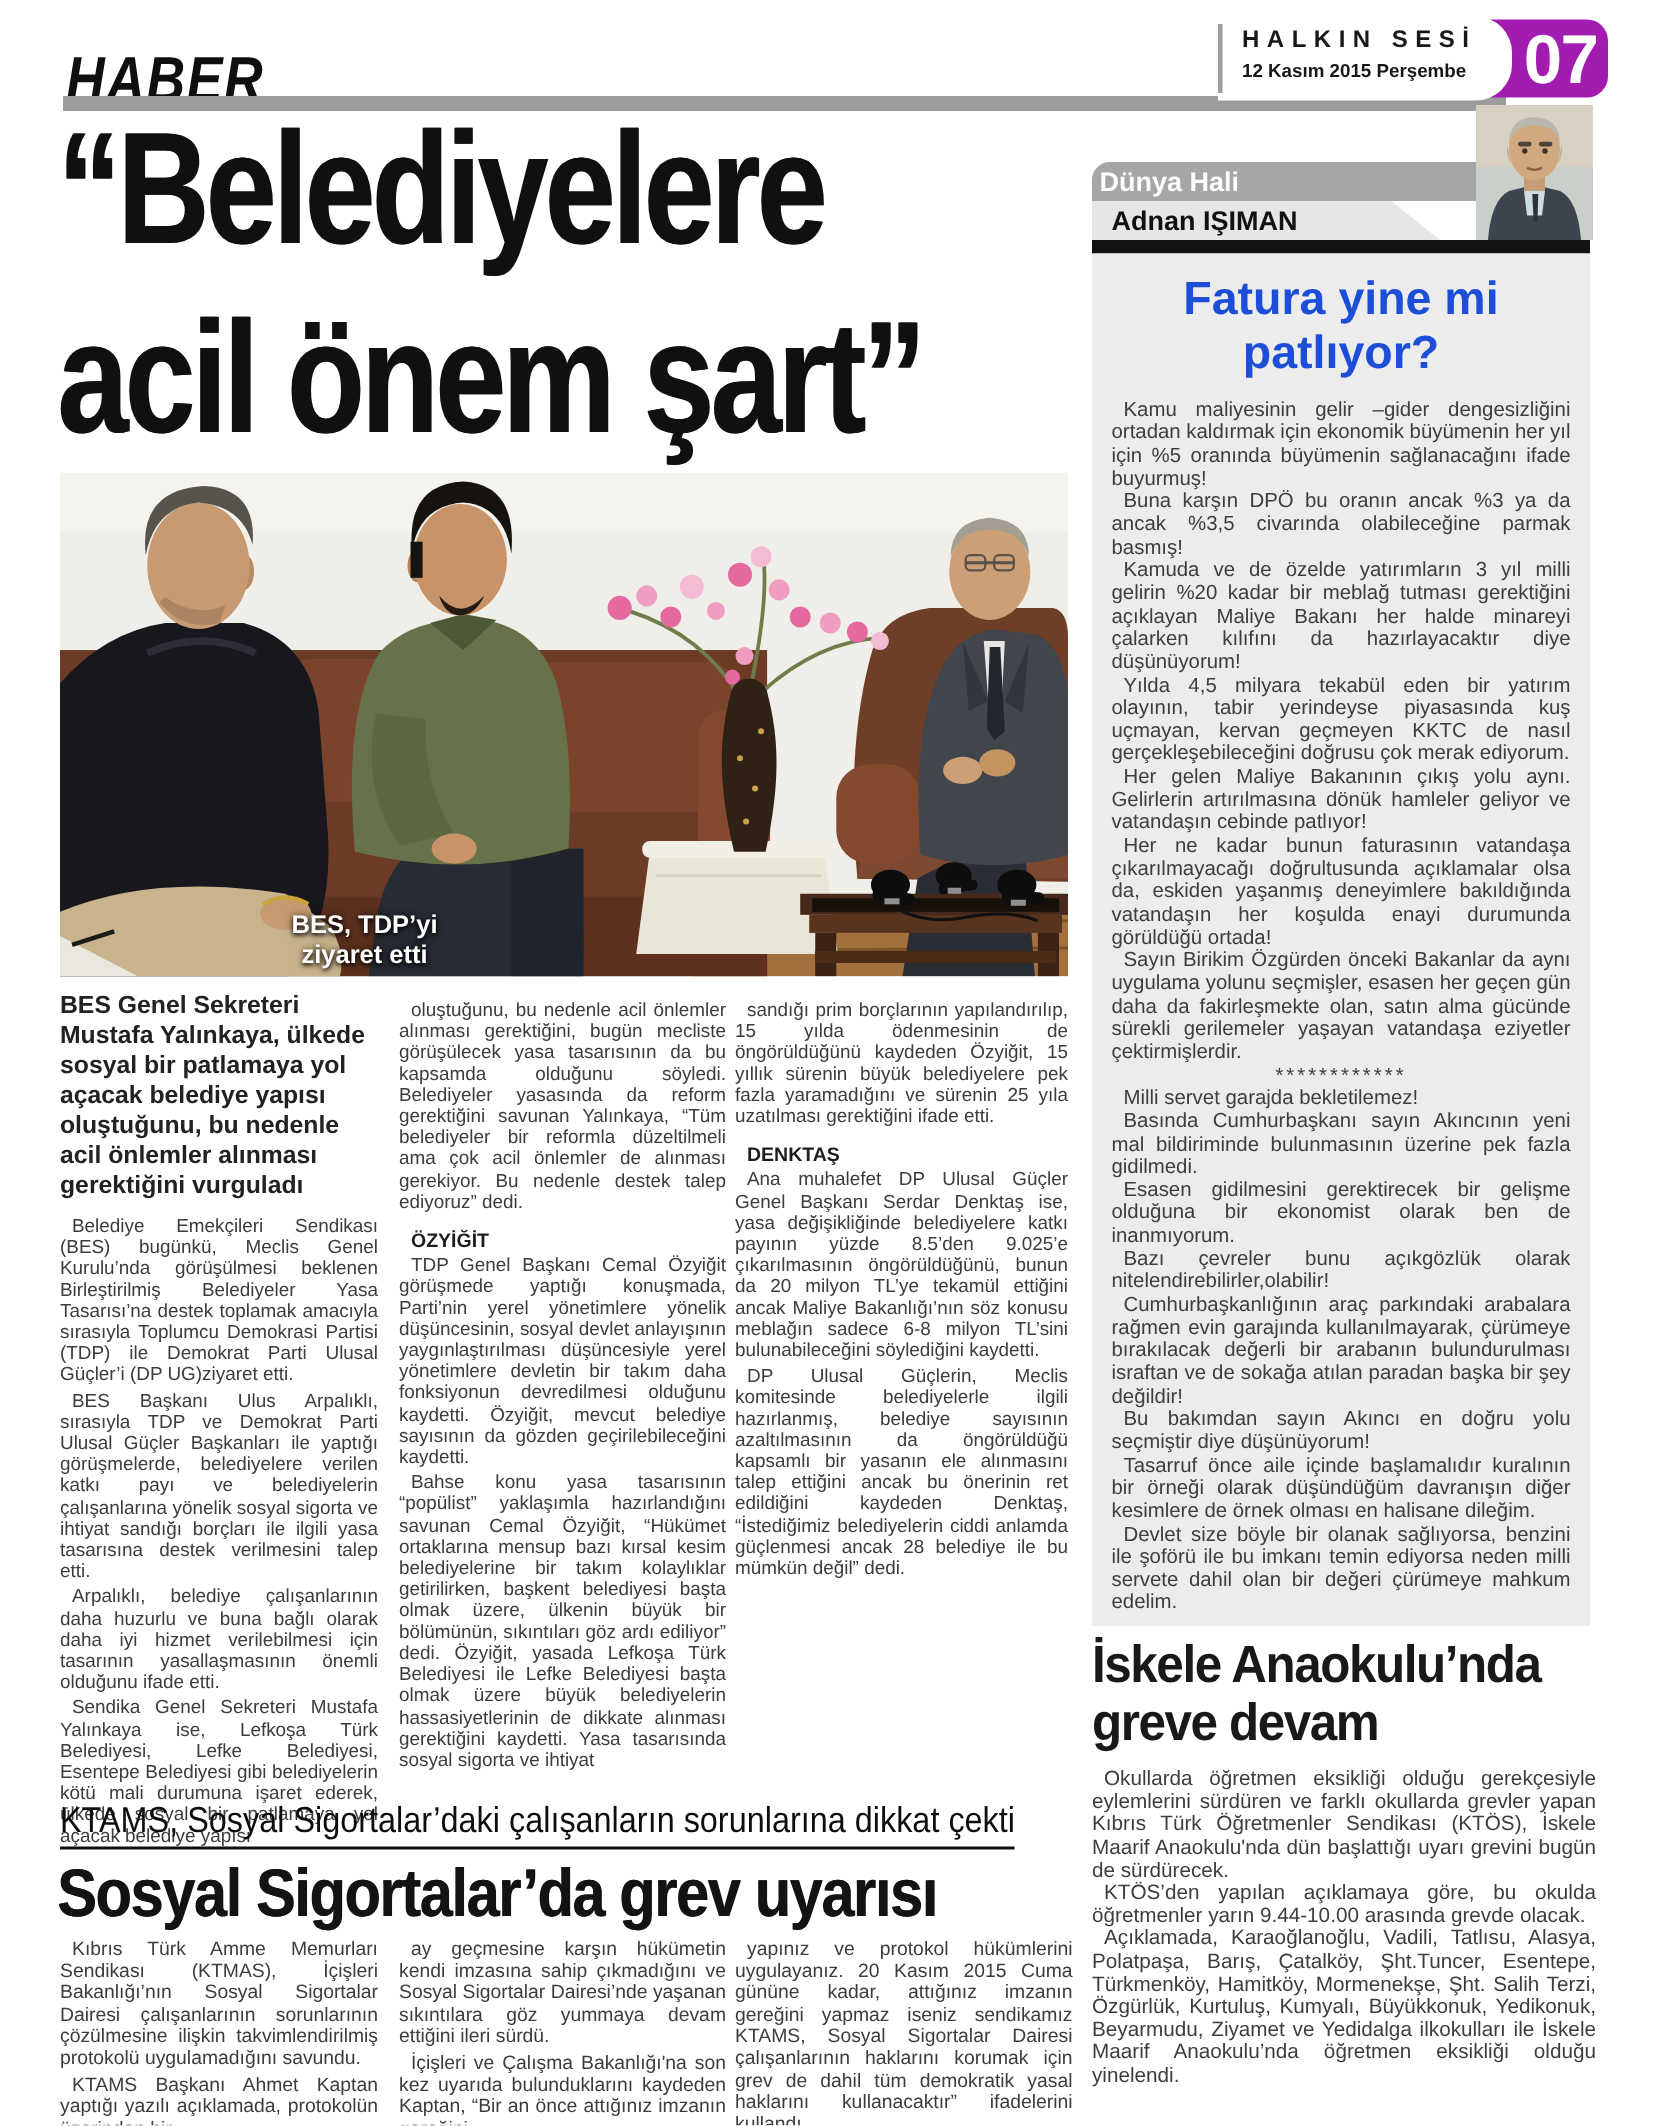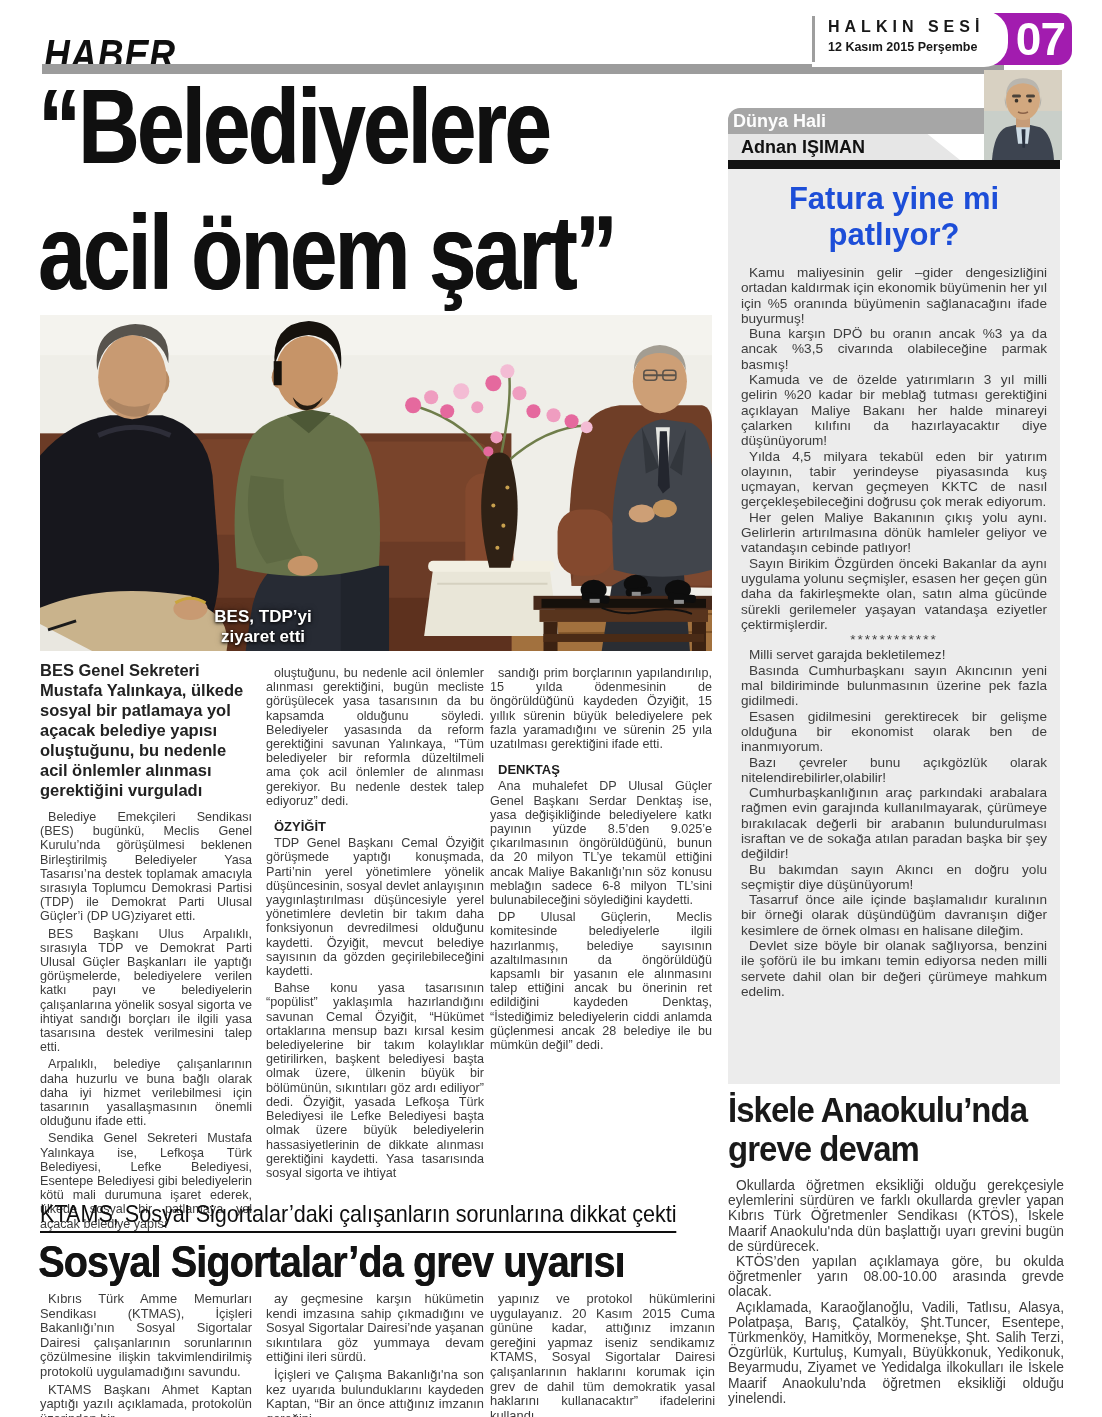--- a/index.html
+++ b/index.html
@@ -31,21 +31,21 @@
   
   .headline-line {
     position:absolute; left:38px; font-size:106px; font-weight:bold; color:#101010;
     letter-spacing:-3px; white-space:nowrap; transform:scaleX(0.8); transform-origin:left top;
     text-shadow:1px 0 0 currentColor;
   }
   .hl1 { top:66px; } .hl2 { top:192px; }
   
   .photo { position:absolute; left:40px; top:315px; width:672px; height:336px; overflow:hidden; }
   .photo-caption {
-    position:absolute; left:118px; bottom:4px; width:210px; text-align:center;
+    position:absolute; left:98px; bottom:4px; width:210px; text-align:center;
     color:#fff; font-weight:bold; font-size:17px; line-height:20px;
     text-shadow:0 1px 3px rgba(0,0,0,.95), 0 0 6px rgba(0,0,0,.6);
   }
   
   .mcol { position:absolute; text-align:justify; font-size:12.6px; line-height:14.2px; color:#3c3c3c; }
   .mcol p { text-indent:8px; margin-bottom:3px; }
   .mcol1 { left:40px;  top:660px; width:212px; }
   .mcol2 { left:266px; top:666px; width:218px; }
   .mcol3 { left:490px; top:666px; width:222px; }
   .lead {
@@ -269,39 +269,40 @@
   </div>
 
   <div class="fatura-box">
     <div class="fatura-title">Fatura yine mi</div>
     <div class="fatura-title t2">patlıyor?</div>
     <p>Kamu maliyesinin gelir –gider dengesizliğini ortadan kaldırmak için ekonomik büyümenin her yıl için %5 oranında büyümenin sağlanacağını ifade buyurmuş!</p>
     <p>Buna karşın DPÖ bu oranın ancak %3 ya da ancak %3,5 civarında olabileceğine parmak basmış!</p>
     <p>Kamuda ve de özelde yatırımların 3 yıl milli gelirin %20 kadar bir meblağ tutması gerektiğini açıklayan Maliye Bakanı her halde minareyi çalarken kılıfını da hazırlayacaktır diye düşünüyorum!</p>
     <p>Yılda 4,5 milyara tekabül eden bir yatırım olayının, tabir yerindeyse piyasasında kuş uçmayan, kervan geçmeyen KKTC de nasıl gerçekleşebileceğini doğrusu çok merak ediyorum.</p>
     <p>Her gelen Maliye Bakanının çıkış yolu aynı. Gelirlerin artırılmasına dönük hamleler geliyor ve vatandaşın cebinde patlıyor!</p>
+    <p>Her ne kadar bunun faturasının vatandaşa çıkarılmayacağı doğrultusunda açıklamalar olsa da, eskiden yaşanmış deneyimlere bakıldığında vatandaşın her koşulda enayi durumunda görüldüğü ortada!</p>
     <p>Sayın Birikim Özgürden önceki Bakanlar da aynı uygulama yolunu seçmişler, esasen her geçen gün daha da fakirleşmekte olan, satın alma gücünde sürekli gerilemeler yaşayan vatandaşa eziyetler çektirmişlerdir.</p>
     <p class="stars">************</p>
     <p>Milli servet garajda bekletilemez!</p>
     <p>Basında Cumhurbaşkanı sayın Akıncının yeni mal bildiriminde bulunmasının üzerine pek fazla gidilmedi.</p>
     <p>Esasen gidilmesini gerektirecek bir gelişme olduğuna bir ekonomist olarak ben de inanmıyorum.</p>
     <p>Bazı çevreler bunu açıkgözlük olarak nitelendirebilirler,olabilir!</p>
     <p>Cumhurbaşkanlığının araç parkındaki arabalara rağmen evin garajında kullanılmayarak, çürümeye bırakılacak değerli bir arabanın bulundurulması israftan ve de sokağa atılan paradan başka bir şey değildir!</p>
     <p>Bu bakımdan sayın Akıncı en doğru yolu seçmiştir diye düşünüyorum!</p>
     <p>Tasarruf önce aile içinde başlamalıdır kuralının bir örneği olarak düşündüğüm davranışın diğer kesimlere de örnek olması en halisane dileğim.</p>
     <p>Devlet size böyle bir olanak sağlıyorsa, benzini ile şoförü ile bu imkanı temin ediyorsa neden milli servete dahil olan bir değeri çürümeye mahkum edelim.</p>
 
   </div>
 
   <div class="iskele">
     <div class="iskele-h">İskele Anaokulu’nda</div>
     <div class="iskele-h">greve devam</div>
     <div class="iskele-body">
       <p>Okullarda öğretmen eksikliği olduğu gerekçesiyle eylemlerini sürdüren ve farklı okullarda grevler yapan Kıbrıs Türk Öğretmenler Sendikası (KTÖS), İskele Maarif Anaokulu'nda dün başlattığı uyarı grevini bugün de sürdürecek.</p>
-      <p>KTÖS’den yapılan açıklamaya göre, bu okulda öğretmenler yarın 08.00-10.00 arasında grevde olacak.</p>
+      <p>KTÖS’den yapılan açıklamaya göre, bu okulda öğretmenler yarın 9.44-10.00 arasında grevde olacak.</p>
       <p>Açıklamada, Karaoğlanoğlu, Vadili, Tatlısu, Alasya, Polatpaşa, Barış, Çatalköy, Şht.Tuncer, Esentepe, Türkmenköy, Hamitköy, Mormenekşe, Şht. Salih Terzi, Özgürlük, Kurtuluş, Kumyalı, Büyükkonuk, Yedikonuk, Beyarmudu, Ziyamet ve Yedidalga ilkokulları ile İskele Maarif Anaokulu’nda öğretmen eksikliği olduğu yinelendi.</p>
     </div>
   </div>
 
   <div class="grev-kicker">KTAMS, Sosyal Sigortalar’daki çalışanların sorunlarına dikkat çekti</div>
   <div class="grev-headline">Sosyal Sigortalar’da grev uyarısı</div>
   <div class="gcol gcol1">
     <p>Kıbrıs Türk Amme Memurları Sendikası (KTMAS), İçişleri Bakanlığı’nın Sosyal Sigortalar Dairesi çalışanlarının sorunlarının çözülmesine ilişkin takvimlendirilmiş protokolü uygulamadığını savundu.</p>
     <p>KTAMS Başkanı Ahmet Kaptan yaptığı yazılı açıklamada, protokolün üzerinden bir</p>
   </div>

